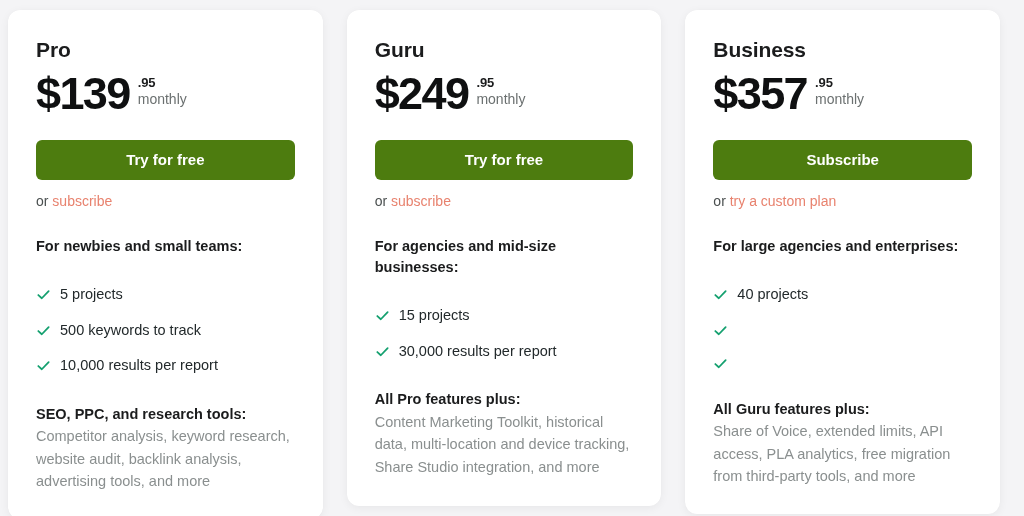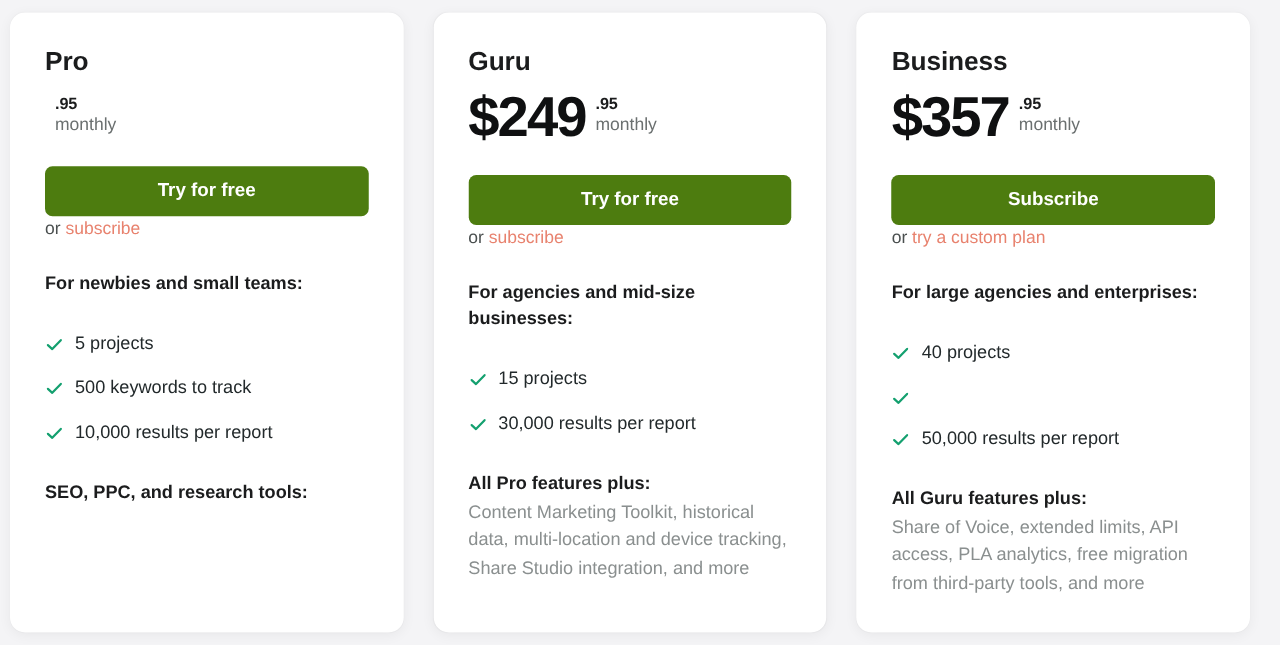--- a/index.html
+++ b/index.html
@@ -89,21 +89,21 @@
     font-weight: 700;
     border-radius: 6px;
     padding: 11px 10px;
     cursor: pointer;
     text-align: center;
     line-height: 1.2;
     box-sizing: border-box;
   }
 
   .secondary-line {
-    margin-top: 0;
+    margin-top: 12px;
     font-size: 14px;
     color: #4a4f4f;
     line-height: 1.3;
   }
   .secondary-link {
     color: #e8826e;
     cursor: pointer;
     text-decoration: none;
   }
 
@@ -156,20 +156,21 @@
   }
 </style>
 </head>
 <body>
 
 <div class="pricing-grid">
 
   <div class="plan-card">
     <h2 class="plan-name">Pro</h2>
     <div class="price-row">
+      <span class="price-main">$139</span>
       <span class="price-side">
         <span class="price-cents">.95</span>
         <span class="price-period">monthly</span>
       </span>
     </div>
     <button class="cta-button">Try for free</button>
     <div class="secondary-line">
       <span>or</span>
       <a class="secondary-link">subscribe</a>
     </div>
@@ -195,20 +196,21 @@
         <span class="check-icon">
           <svg viewBox="0 0 16 16" width="15" height="15" fill="none" stroke="currentColor" stroke-width="1.9" stroke-linecap="round" stroke-linejoin="round">
               <path d="M2.5 8.6 L6.2 12 L13.5 4.4"></path>
             </svg>
         </span>
         <span>10,000 results per report</span>
       </li>
     </ul>
     <div class="extras-block">
       <div class="extras-title">SEO, PPC, and research tools:</div>
+      <div class="extras-text">Competitor analysis, keyword research, website audit, backlink analysis, advertising tools, and more</div>
     </div>
   </div>
 
   <div class="plan-card">
     <h2 class="plan-name">Guru</h2>
     <div class="price-row">
       <span class="price-main">$249</span>
       <span class="price-side">
         <span class="price-cents">.95</span>
         <span class="price-period">monthly</span>
@@ -274,21 +276,20 @@
               <path d="M2.5 8.6 L6.2 12 L13.5 4.4"></path>
             </svg>
         </span>
       </li>
       <li class="feature-item">
         <span class="check-icon">
           <svg viewBox="0 0 16 16" width="15" height="15" fill="none" stroke="currentColor" stroke-width="1.9" stroke-linecap="round" stroke-linejoin="round">
               <path d="M2.5 8.6 L6.2 12 L13.5 4.4"></path>
             </svg>
         </span>
-        <span>50,000 results per report</span>
       </li>
     </ul>
     <div class="extras-block">
       <div class="extras-title">All Guru features plus:</div>
       <div class="extras-text">Share of Voice, extended limits, API access, PLA analytics, free migration from third-party tools, and more</div>
     </div>
   </div>
 
 </div>
 

